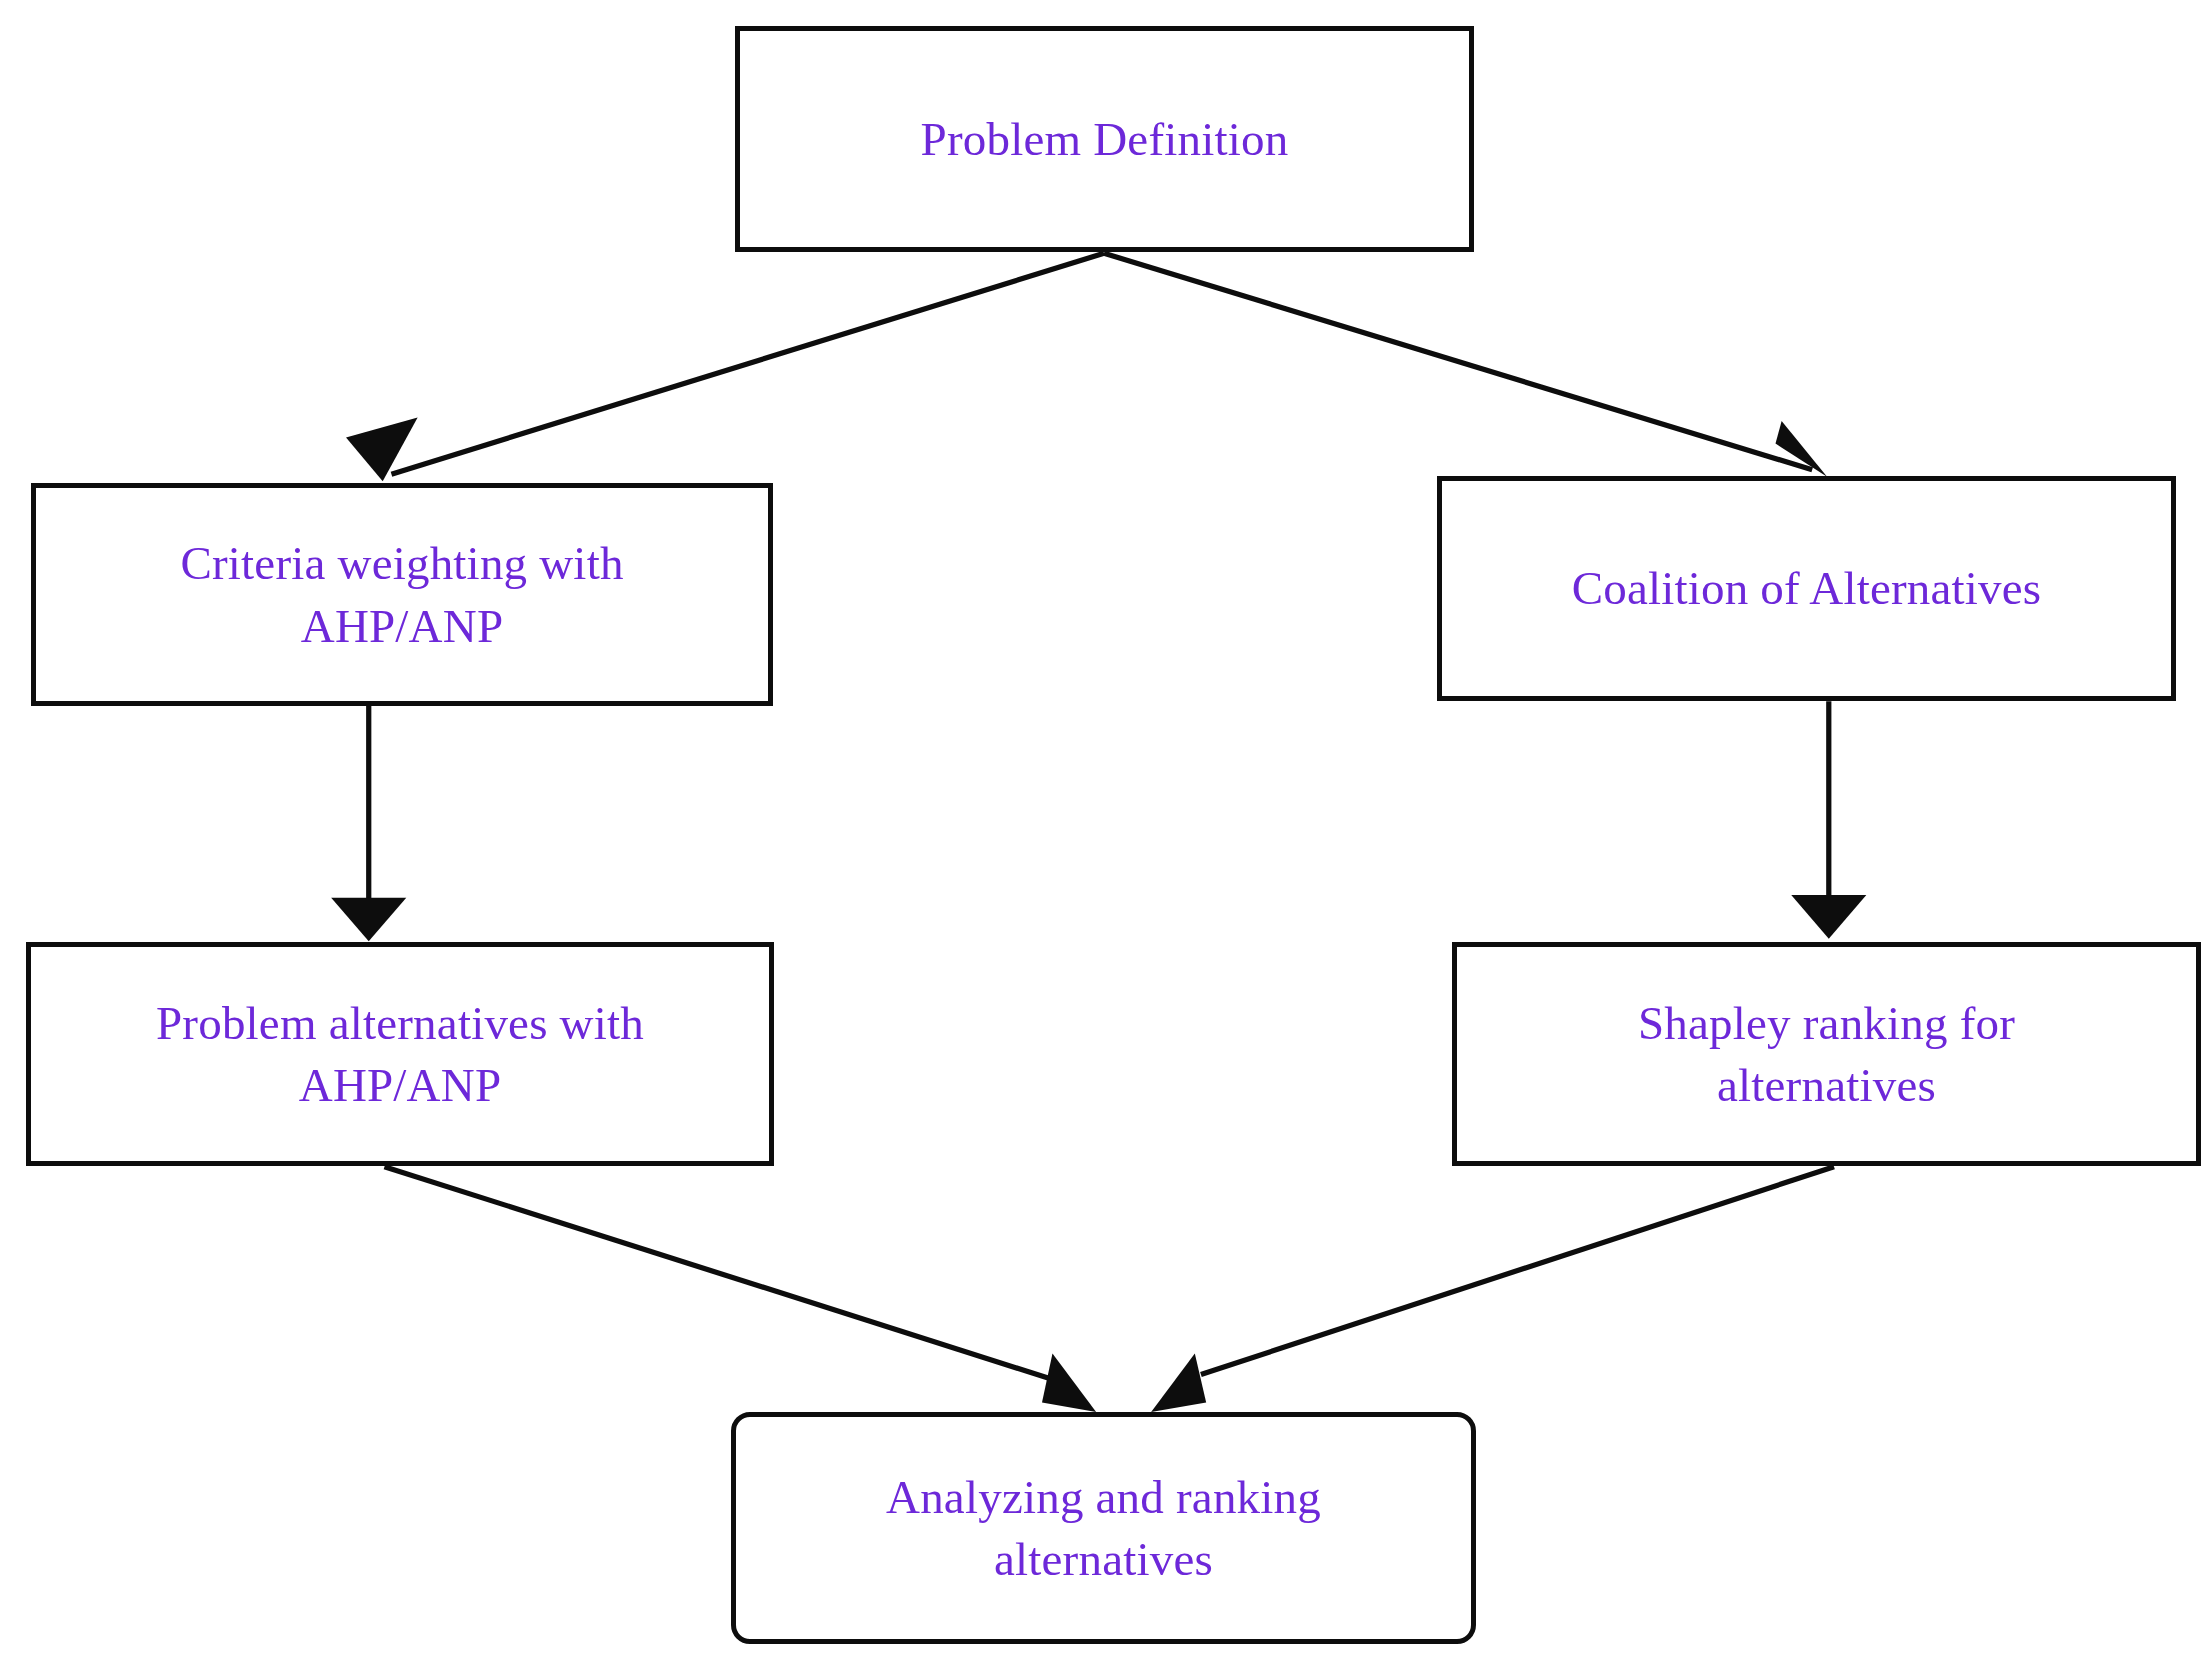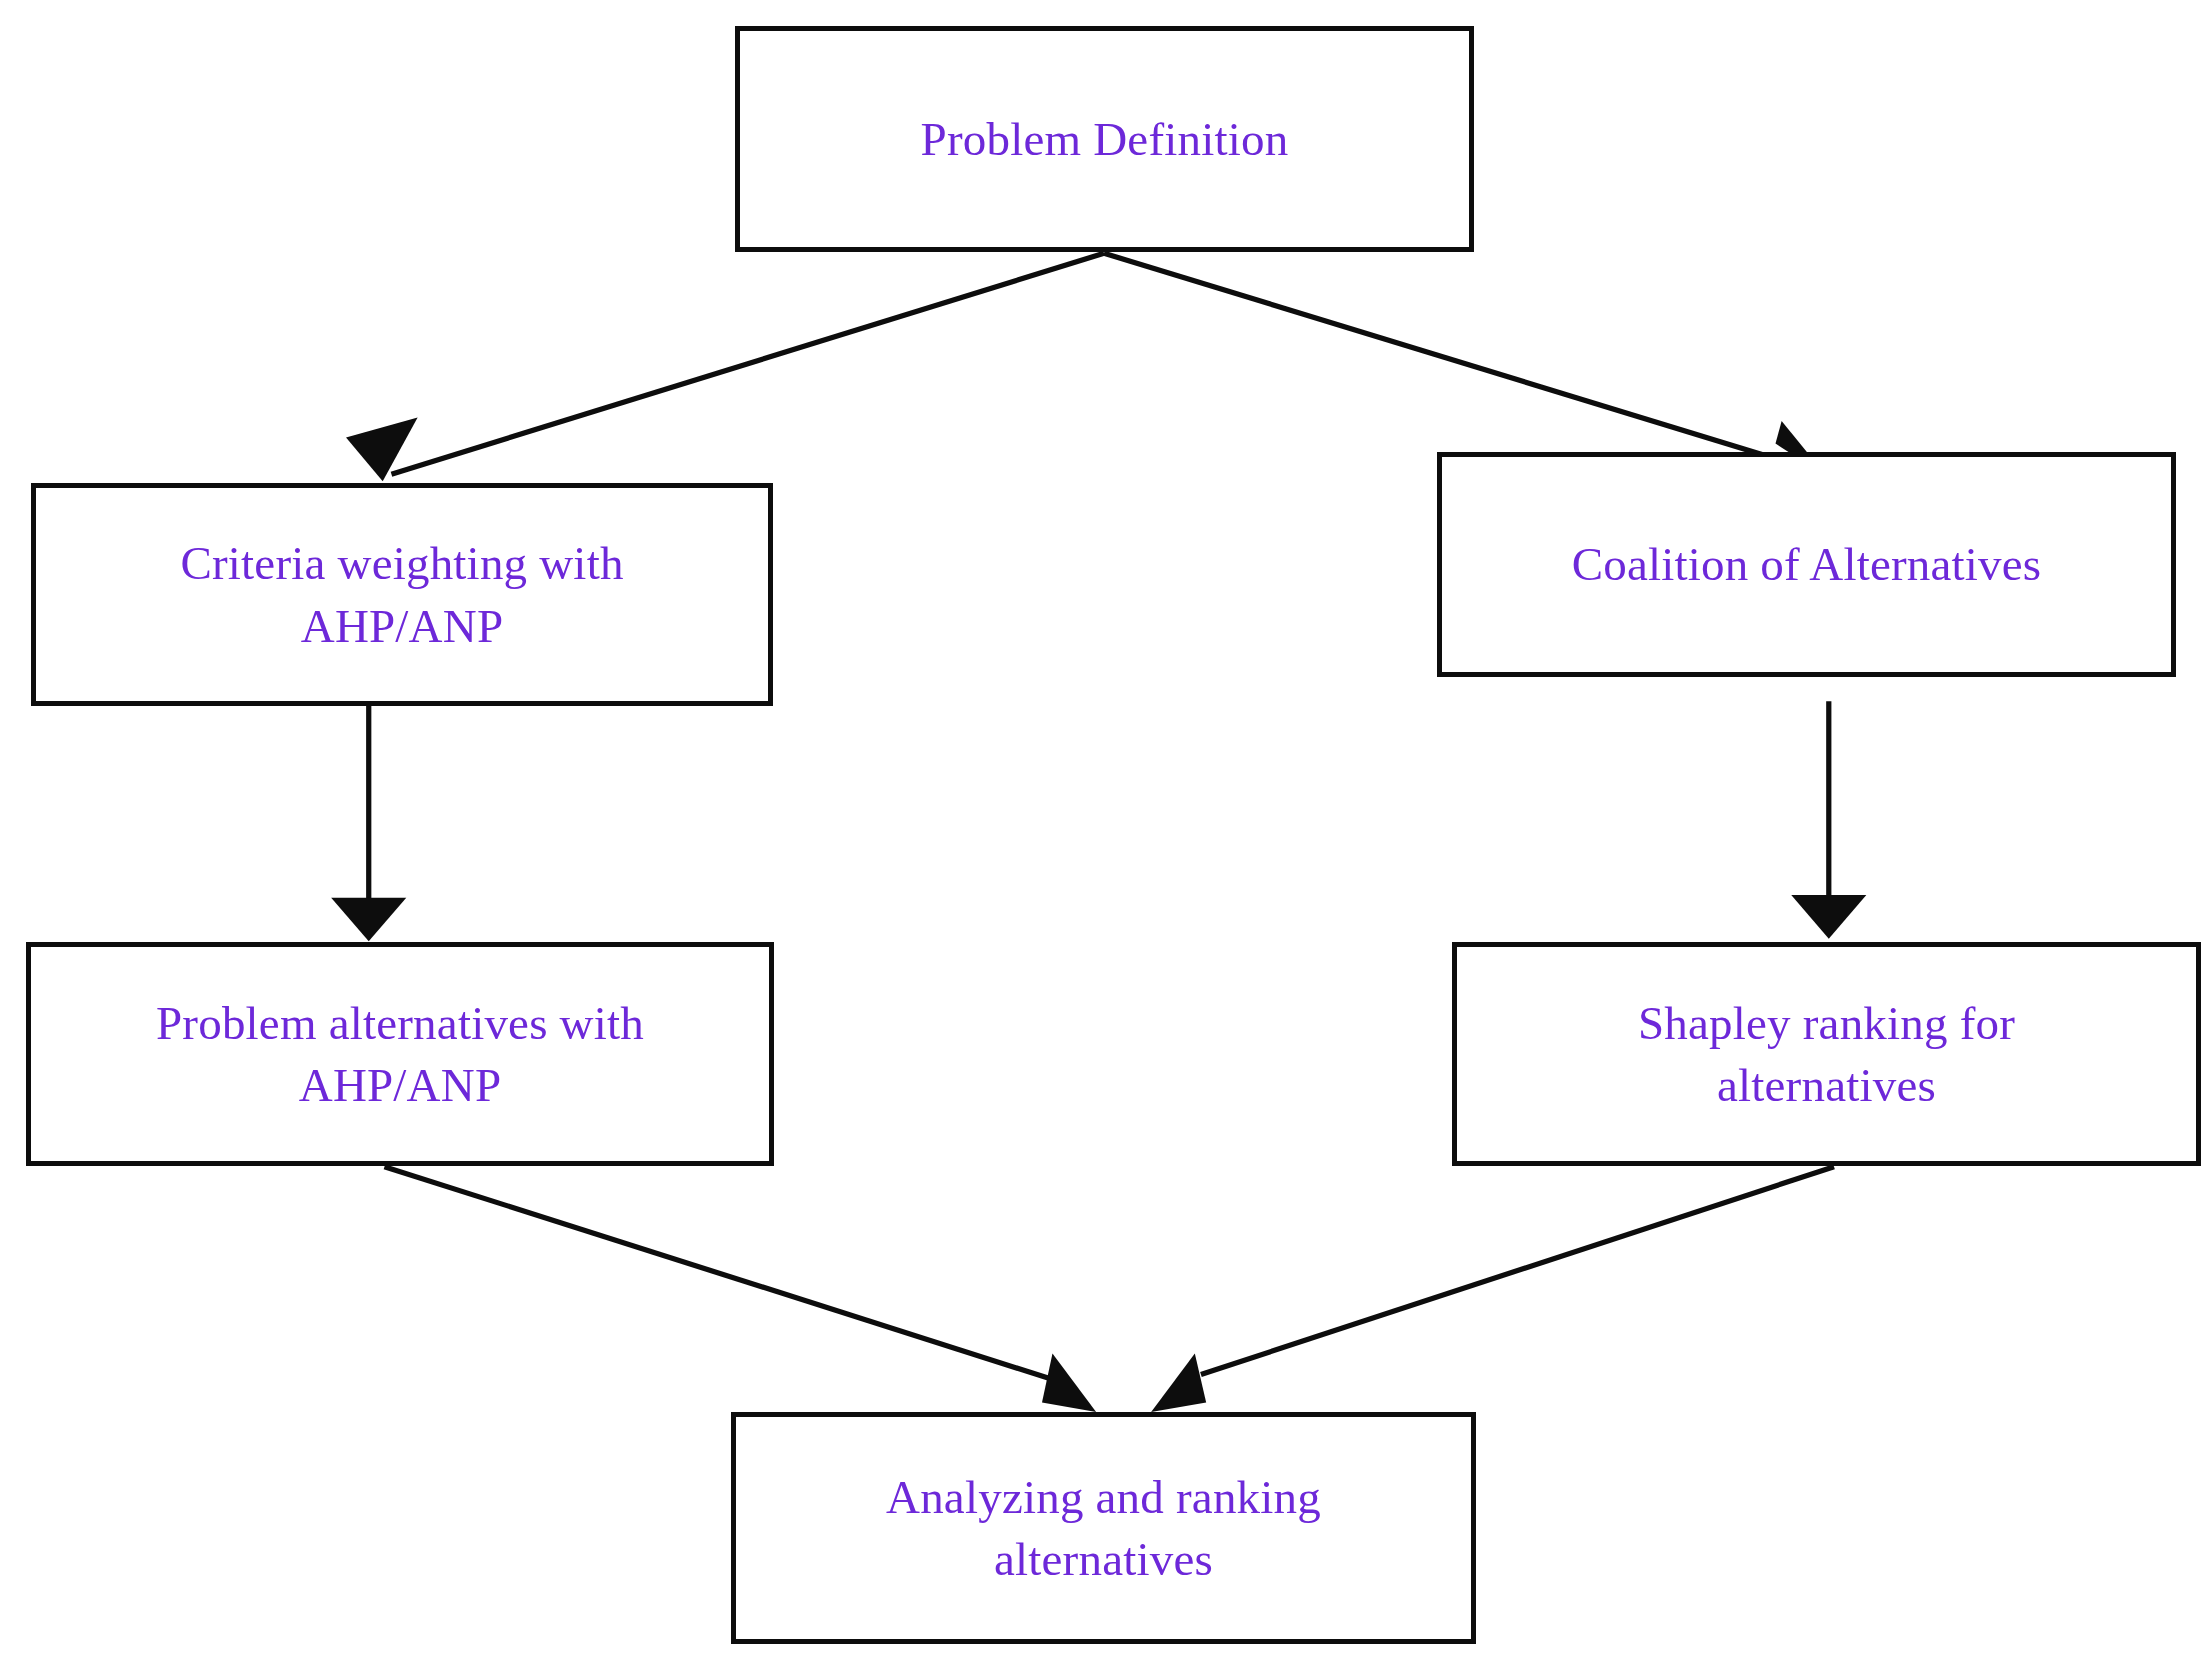--- a/index.html
+++ b/index.html
@@ -40,24 +40,24 @@
     font-size: 47px;
     line-height: 1.32;
     color: #6d28d9;
     letter-spacing: 0.2px;
     padding: 0 21px;
     white-space: pre-line;
   }
   
   #node-problem-definition { left: 735px;  top: 26px;   width: 739px; height: 226px; }
   #node-criteria-weighting { left: 31px;   top: 483px;  width: 742px; height: 223px; align-items: center; }
-  #node-coalition          { left: 1437px; top: 452px;  width: 739px; height: 225px; }
+  #node-coalition          { left: 1437px; top: 476px;  width: 739px; height: 225px; }
   #node-scoring            { left: 26px;   top: 942px; width: 748px; height: 224px; }
   #node-shapley            { left: 1452px; top: 942px; width: 749px; height: 224px; }
-  #node-analyzing          { left: 731px;  top: 1412px; width: 745px; height: 232px; }
+  #node-analyzing          { left: 731px;  top: 1412px; width: 745px; height: 232px; border-radius: 19px; }
 </style>
 </head>
 <body>
 
 <div id="stage">
 
   <svg id="edge-layer" viewBox="0 0 2528 1917" width="2208" height="1674" xmlns="http://www.w3.org/2000/svg">
 
     <g>
       <line x1="1264" y1="290" x2="448" y2="543" stroke="#0d0d0d" stroke-width="6"></line>

